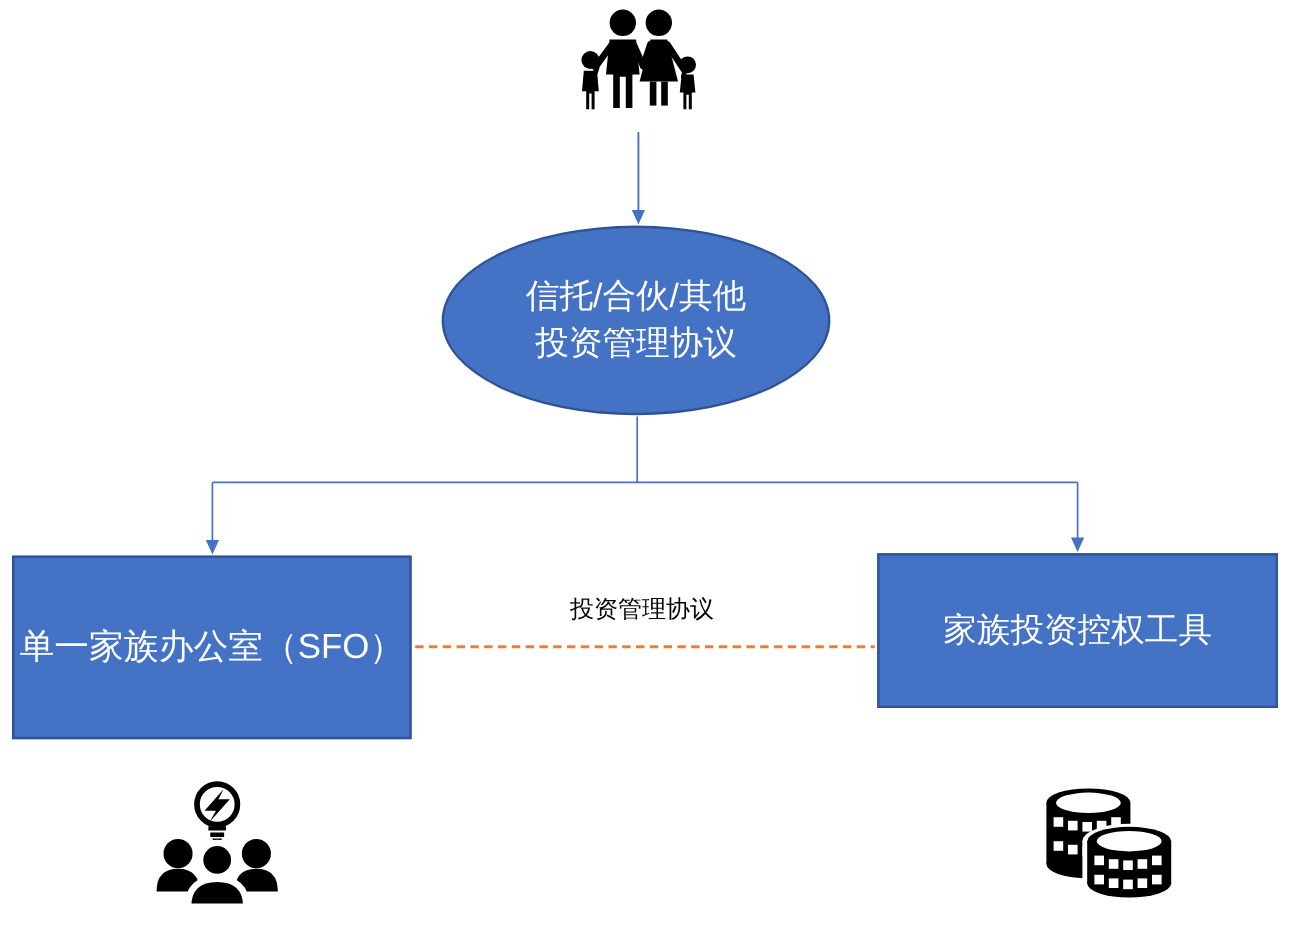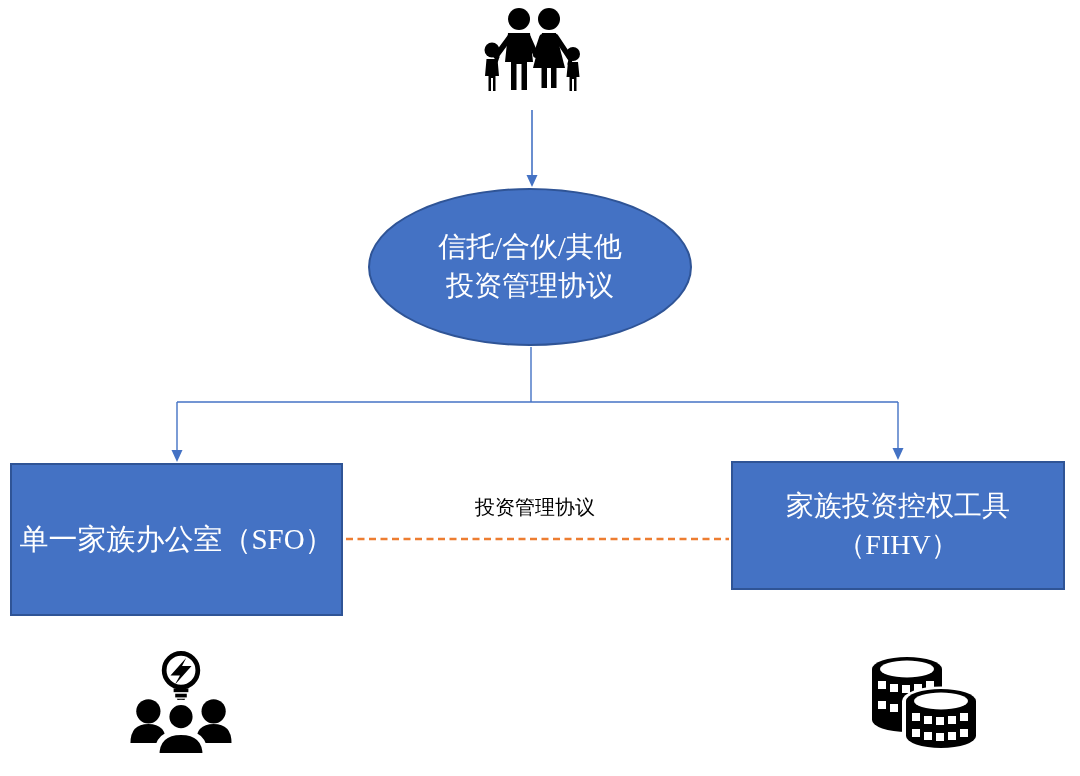--- a/index.html
+++ b/index.html
@@ -1,20 +1,20 @@
 <!DOCTYPE html>
 <html><head>
 <meta charset="utf-8">
 <style>
   html,body{margin:0;padding:0;background:#fff;}
   .canvas{
     position:relative;
     width:1080px;height:776px;
     background:#ffffff;
-    font-family:Liberation Serif, serif;
+    font-family:Liberation Sans, sans-serif;
     overflow:hidden;
   }
   .connectors{position:absolute;left:0;top:0;width:1080px;height:776px;pointer-events:none;}
   .node{
     position:absolute;
     background:#4472C4;
     color:#ffffff;
     display:flex;flex-direction:column;
     align-items:center;justify-content:center;
     text-align:center;
@@ -95,21 +95,20 @@
     <span>信托/合伙/其他</span>
     <span>投资管理协议</span>
   </div>
 
   <div class="node rect sfo">
     <span>单一家族办公室（SFO）</span>
   </div>
 
   <div class="node rect fihv">
     <span>家族投资控权工具</span>
-    <span>（FIHV）</span>
   </div>
 
   <div class="edge-label">投资管理协议</div>
 
   <div class="icon icon-team">
     <svg viewBox="0 0 110 114" width="118" height="120" xmlns="http://www.w3.org/2000/svg">
       <g>
         <circle cx="55" cy="25" r="16" fill="#fff" stroke="#000" stroke-width="4.5"></circle>
         <path d="M60,13 L45,30 L54,30 L49,39 L65,21 L56,21 Z" fill="#000"></path>
         <path d="M48,44 L62,44" stroke="#000" stroke-width="3.5"></path>

